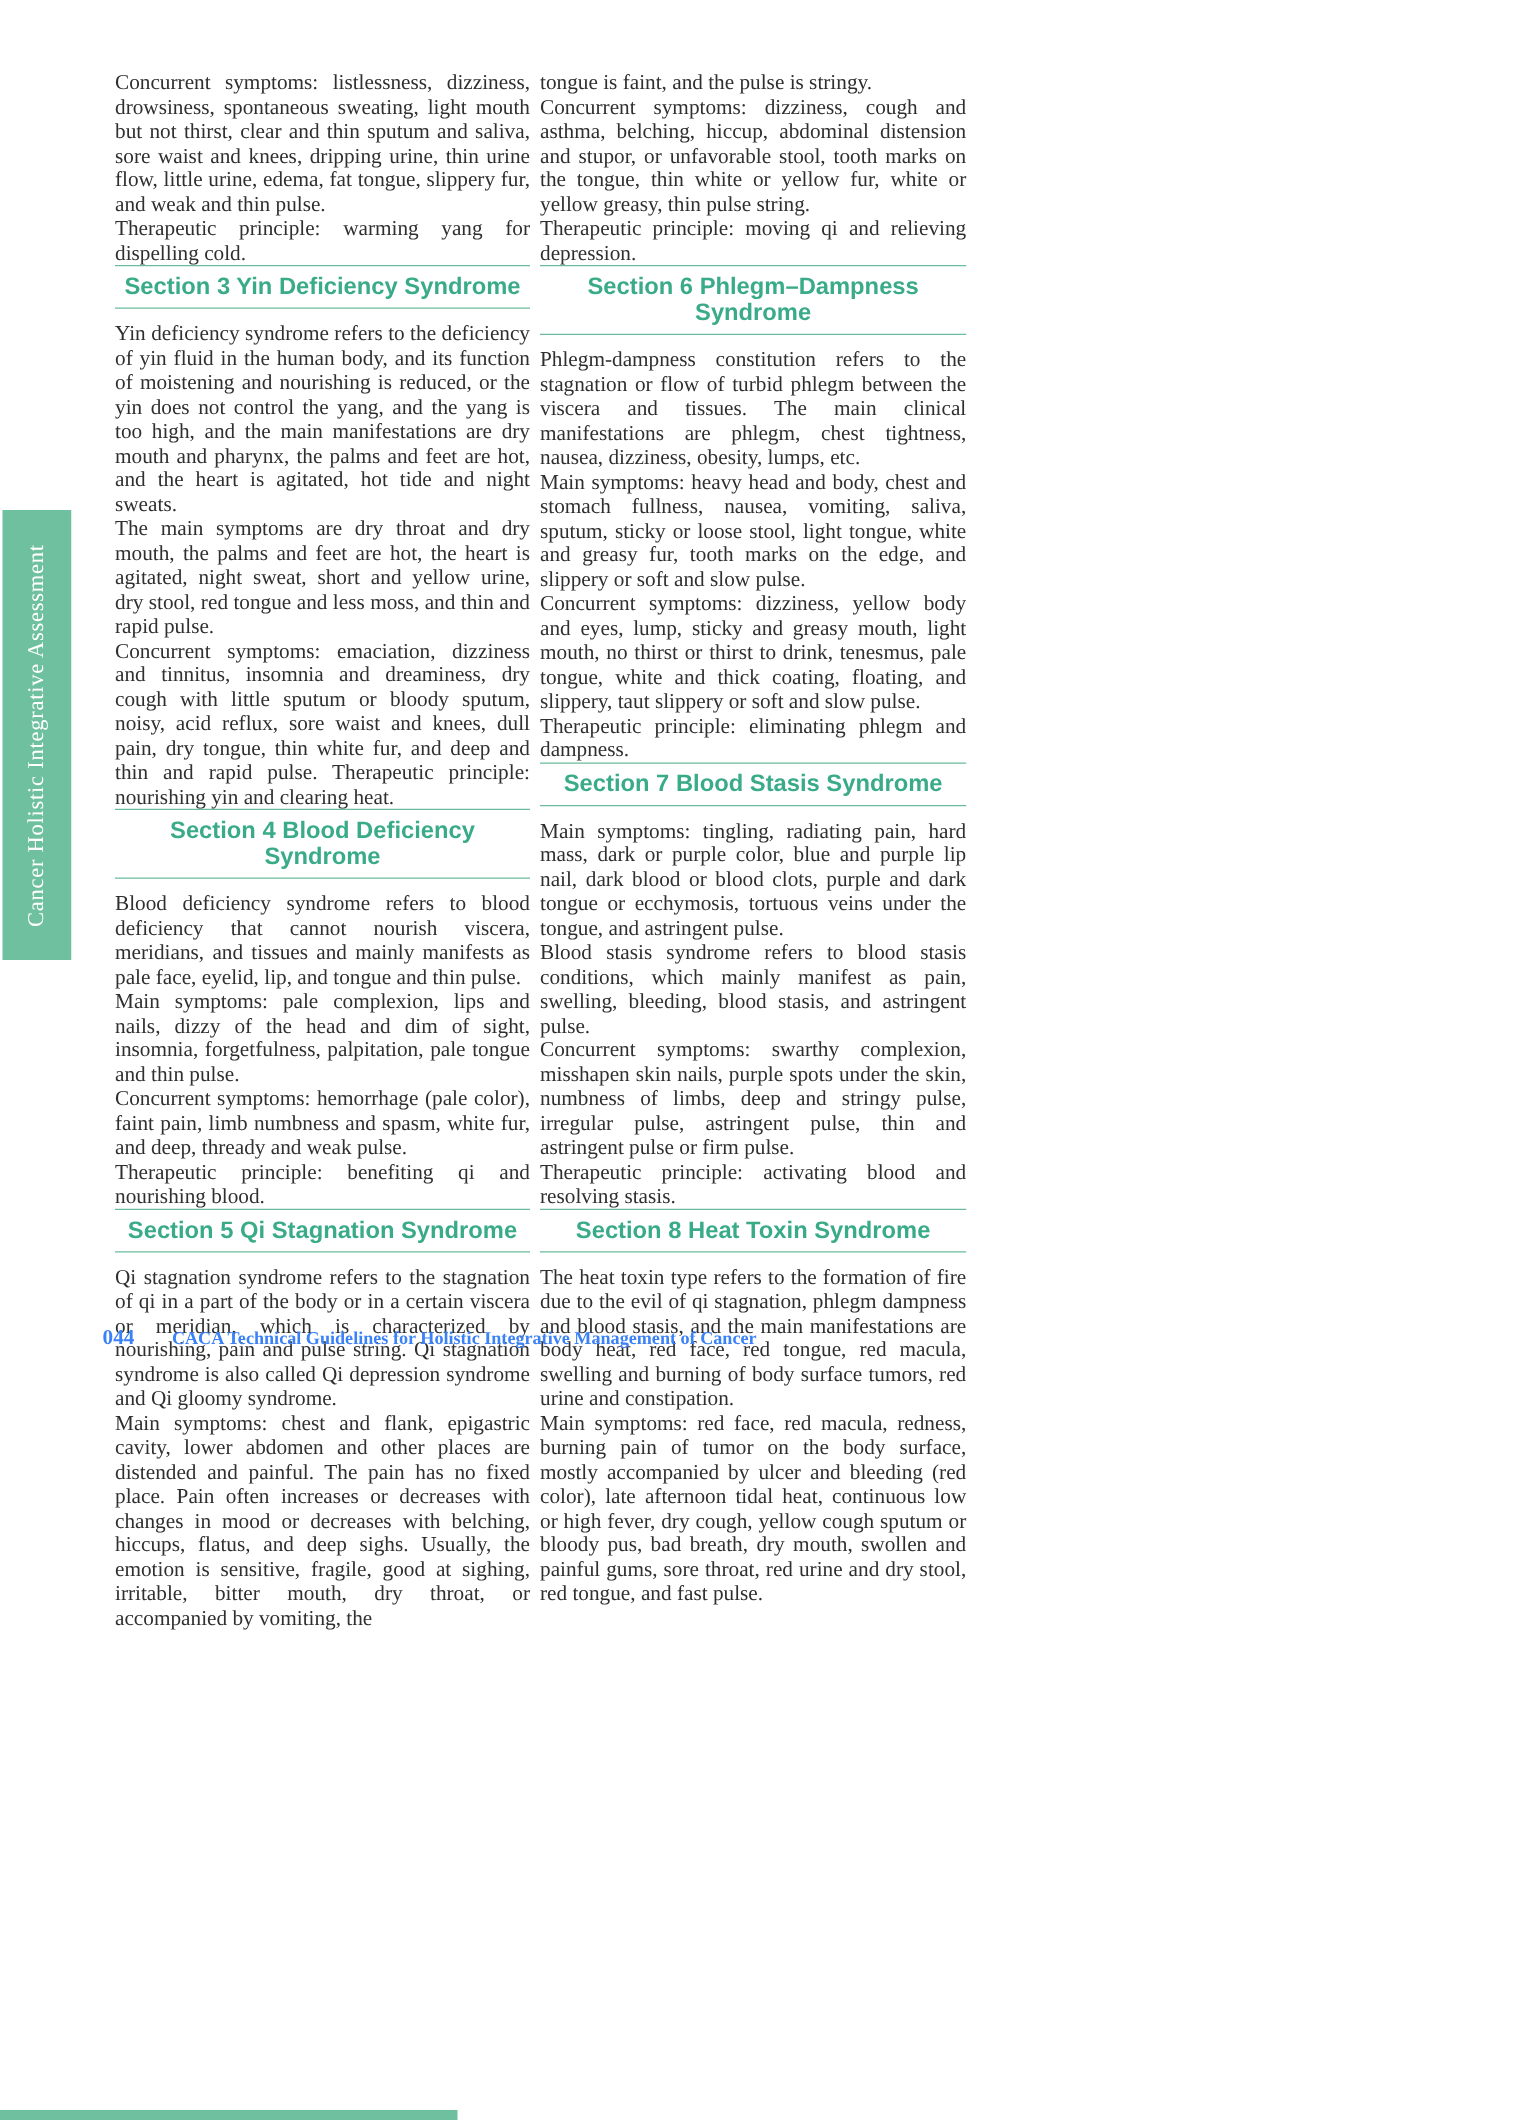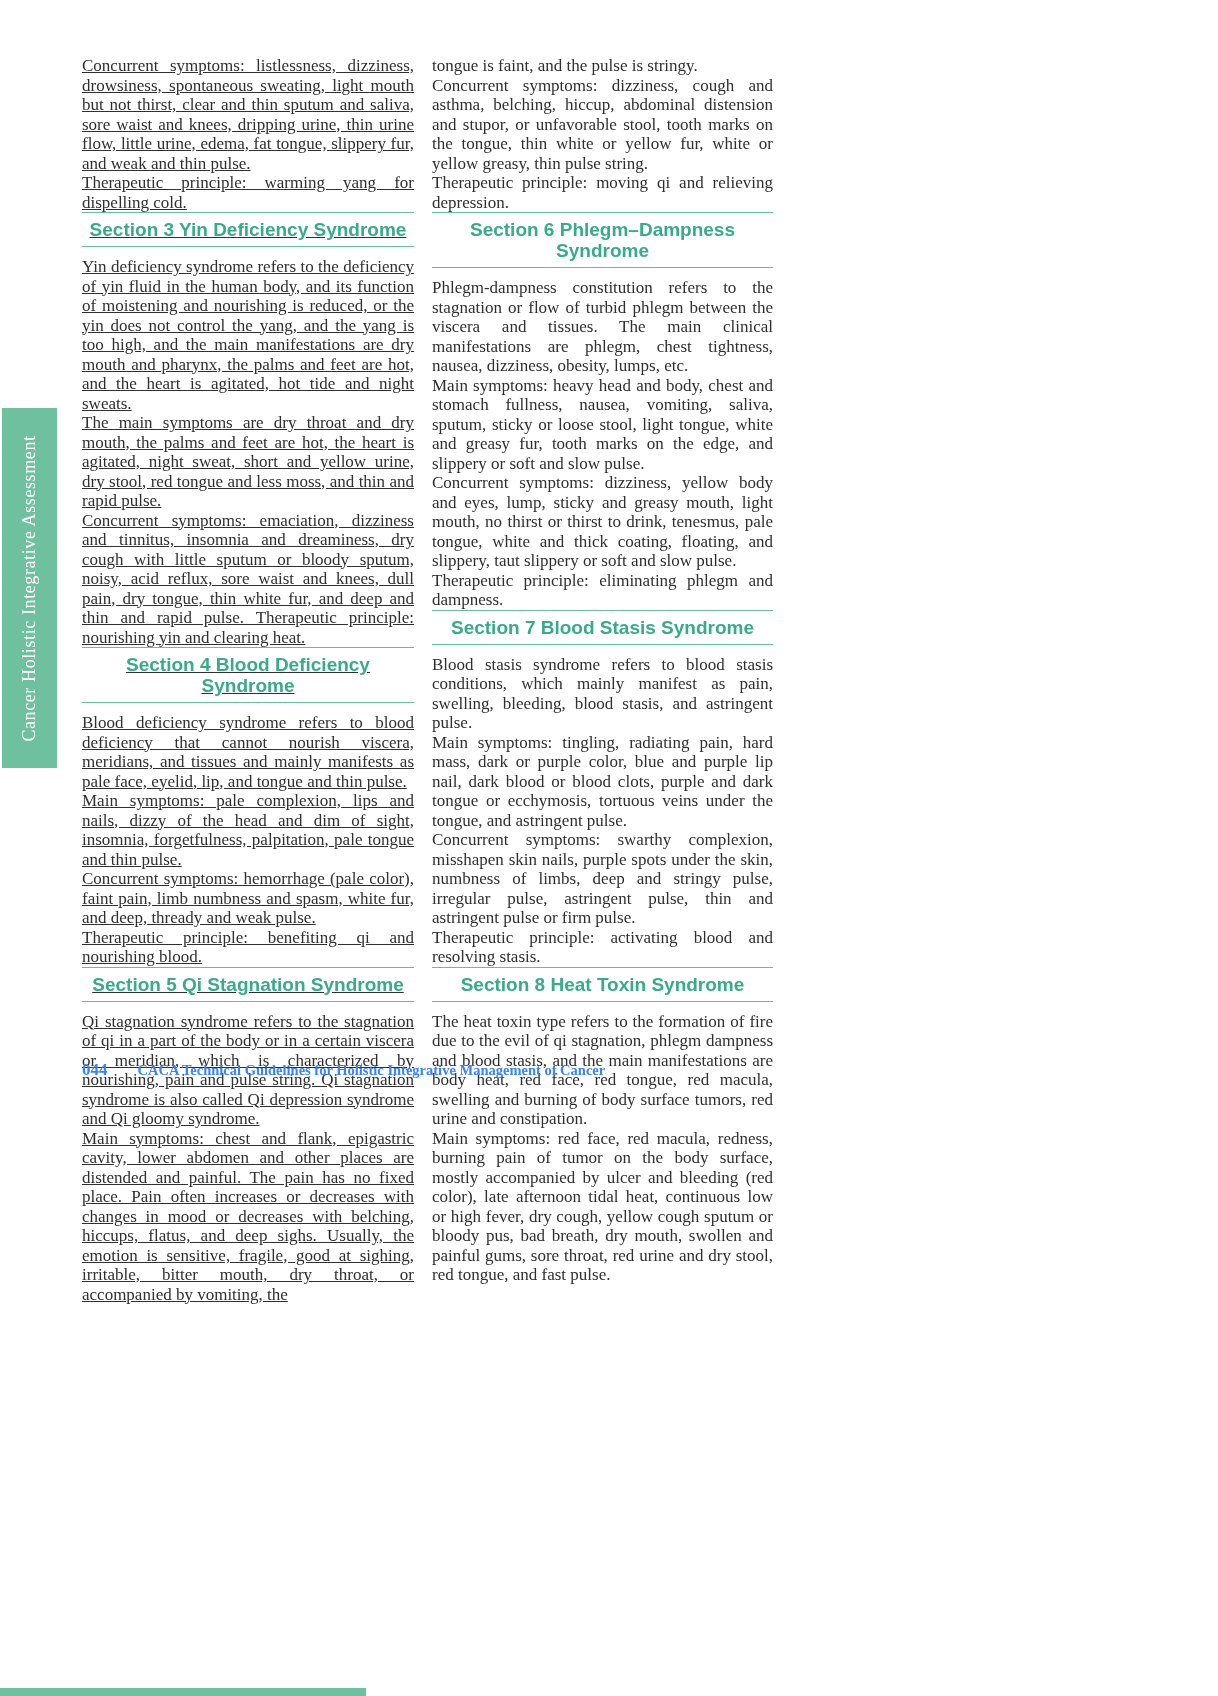--- a/index.html
+++ b/index.html
@@ -18,21 +18,21 @@
     font-family:"Liberation Serif", serif;
     color:var(--ink);
   }
   .col{
     position:absolute;
     top:56px;
     font-size:17px;
     line-height:19.5px;
     text-align:justify;
   }
-  .col-left{left:82px;width:332px;text-decoration:underline;}
+  .col-left{left:92px;width:332px;}
   .col-right{left:432px;width:341px;}
   .col p{margin:0;}
   .section-heading{
     font-family:"Liberation Sans", sans-serif;
     font-weight:bold;
     font-size:19px;
     line-height:21px;
     color:var(--accent);
     text-align:center;
     border-top:1px solid var(--rule);
@@ -113,22 +113,22 @@
   <div class="col col-right">
     <p>tongue is faint, and the pulse is stringy.</p>
     <p>Concurrent symptoms: dizziness, cough and asthma, belching, hiccup, abdominal distension and stupor, or unfavorable stool, tooth marks on the tongue, thin white or yellow fur, white or yellow greasy, thin pulse string.</p>
     <p>Therapeutic principle: moving qi and relieving depression.</p>
     <h2 class="section-heading">Section 6 Phlegm–Dampness Syndrome</h2>
     <p>Phlegm-dampness constitution refers to the stagnation or flow of turbid phlegm between the viscera and tissues. The main clinical manifestations are phlegm, chest tightness, nausea, dizziness, obesity, lumps, etc.</p>
     <p>Main symptoms: heavy head and body, chest and stomach fullness, nausea, vomiting, saliva, sputum, sticky or loose stool, light tongue, white and greasy fur, tooth marks on the edge, and slippery or soft and slow pulse.</p>
     <p>Concurrent symptoms: dizziness, yellow body and eyes, lump, sticky and greasy mouth, light mouth, no thirst or thirst to drink, tenesmus, pale tongue, white and thick coating, floating, and slippery, taut slippery or soft and slow pulse.</p>
     <p>Therapeutic principle: eliminating phlegm and dampness.</p>
     <h2 class="section-heading">Section 7 Blood Stasis Syndrome</h2>
+    <p>Main symptoms: tingling, radiating pain, hard mass, dark or purple color, blue and purple lip nail, dark blood or blood clots, purple and dark tongue or ecchymosis, tortuous veins under the tongue, and astringent pulse.</p>
     <p>Blood stasis syndrome refers to blood stasis conditions, which mainly manifest as pain, swelling, bleeding, blood stasis, and astringent pulse.</p>
-    <p>Main symptoms: tingling, radiating pain, hard mass, dark or purple color, blue and purple lip nail, dark blood or blood clots, purple and dark tongue or ecchymosis, tortuous veins under the tongue, and astringent pulse.</p>
     <p>Concurrent symptoms: swarthy complexion, misshapen skin nails, purple spots under the skin, numbness of limbs, deep and stringy pulse, irregular pulse, astringent pulse, thin and astringent pulse or firm pulse.</p>
     <p>Therapeutic principle: activating blood and resolving stasis.</p>
     <h2 class="section-heading">Section 8 Heat Toxin Syndrome</h2>
     <p>The heat toxin type refers to the formation of fire due to the evil of qi stagnation, phlegm dampness and blood stasis, and the main manifestations are body heat, red face, red tongue, red macula, swelling and burning of body surface tumors, red urine and constipation.</p>
     <p>Main symptoms: red face, red macula, redness, burning pain of tumor on the body surface, mostly accompanied by ulcer and bleeding (red color), late afternoon tidal heat, continuous low or high fever, dry cough, yellow cough sputum or bloody pus, bad breath, dry mouth, swollen and painful gums, sore throat, red urine and dry stool, red tongue, and fast pulse.</p>
   </div>
 
   <div class="footer">
     <span class="page-num">044</span><span class="footer-text">CACA Technical Guidelines for Holistic Integrative Management of Cancer</span>
   </div>

